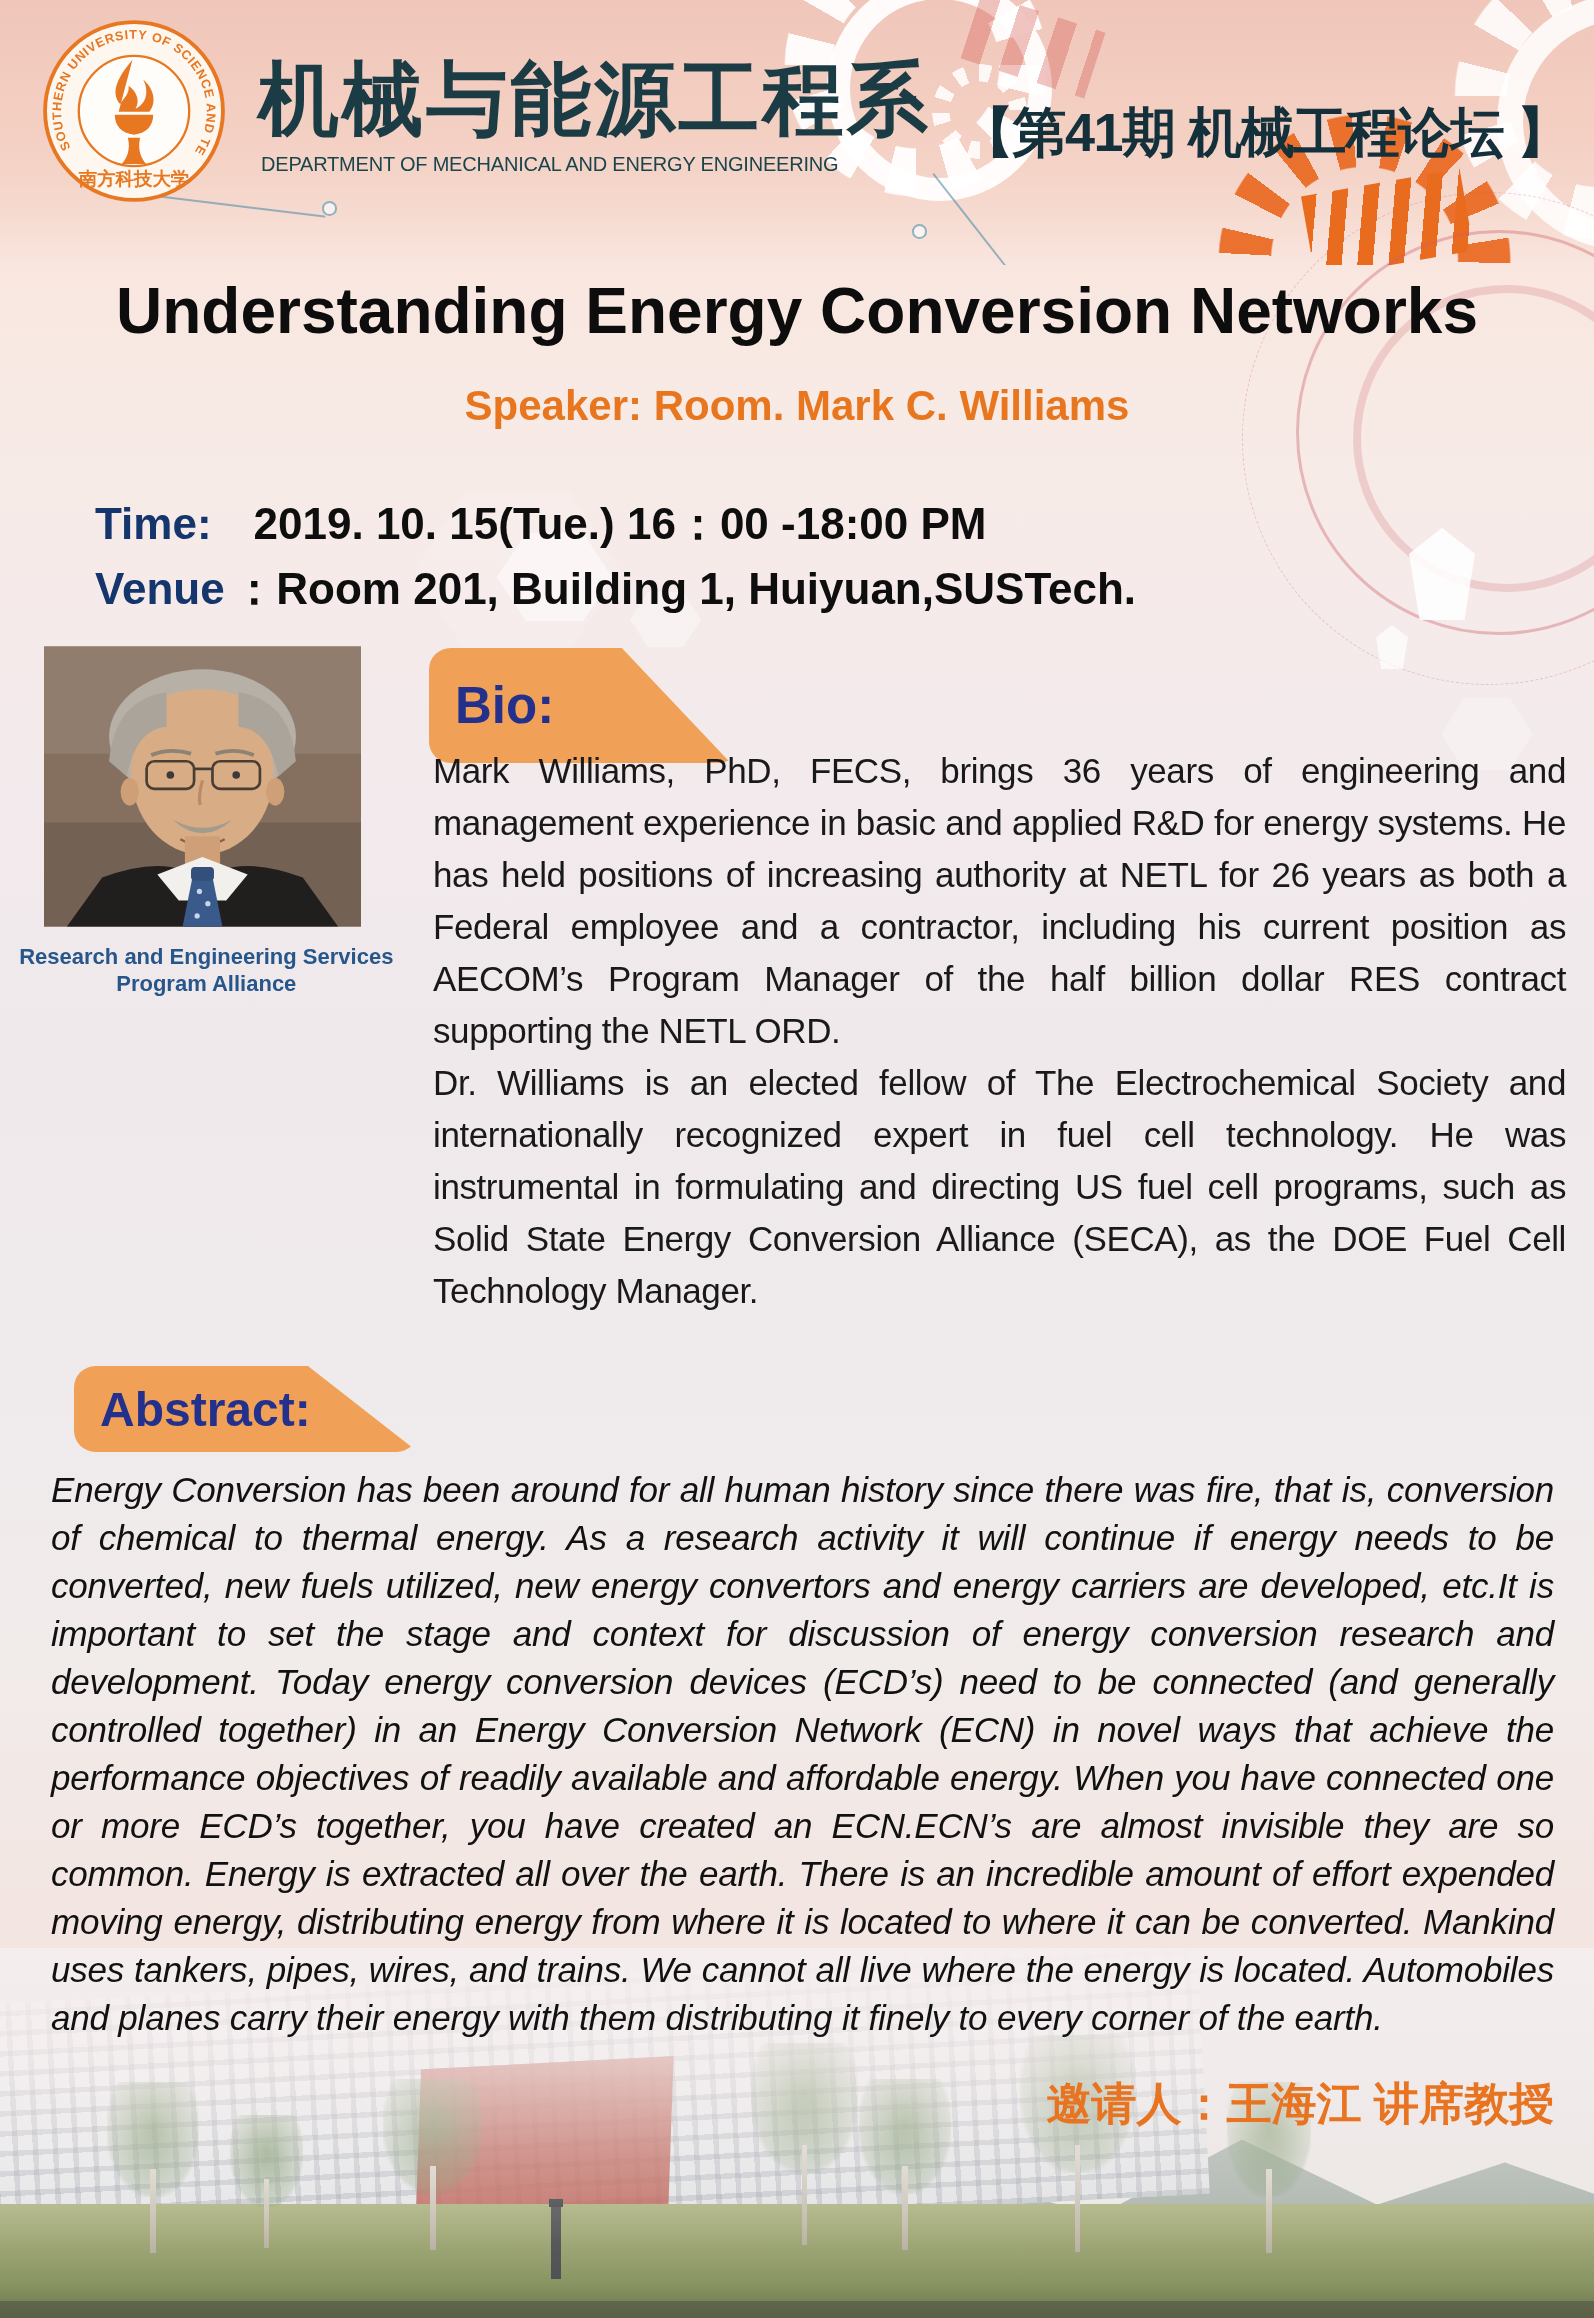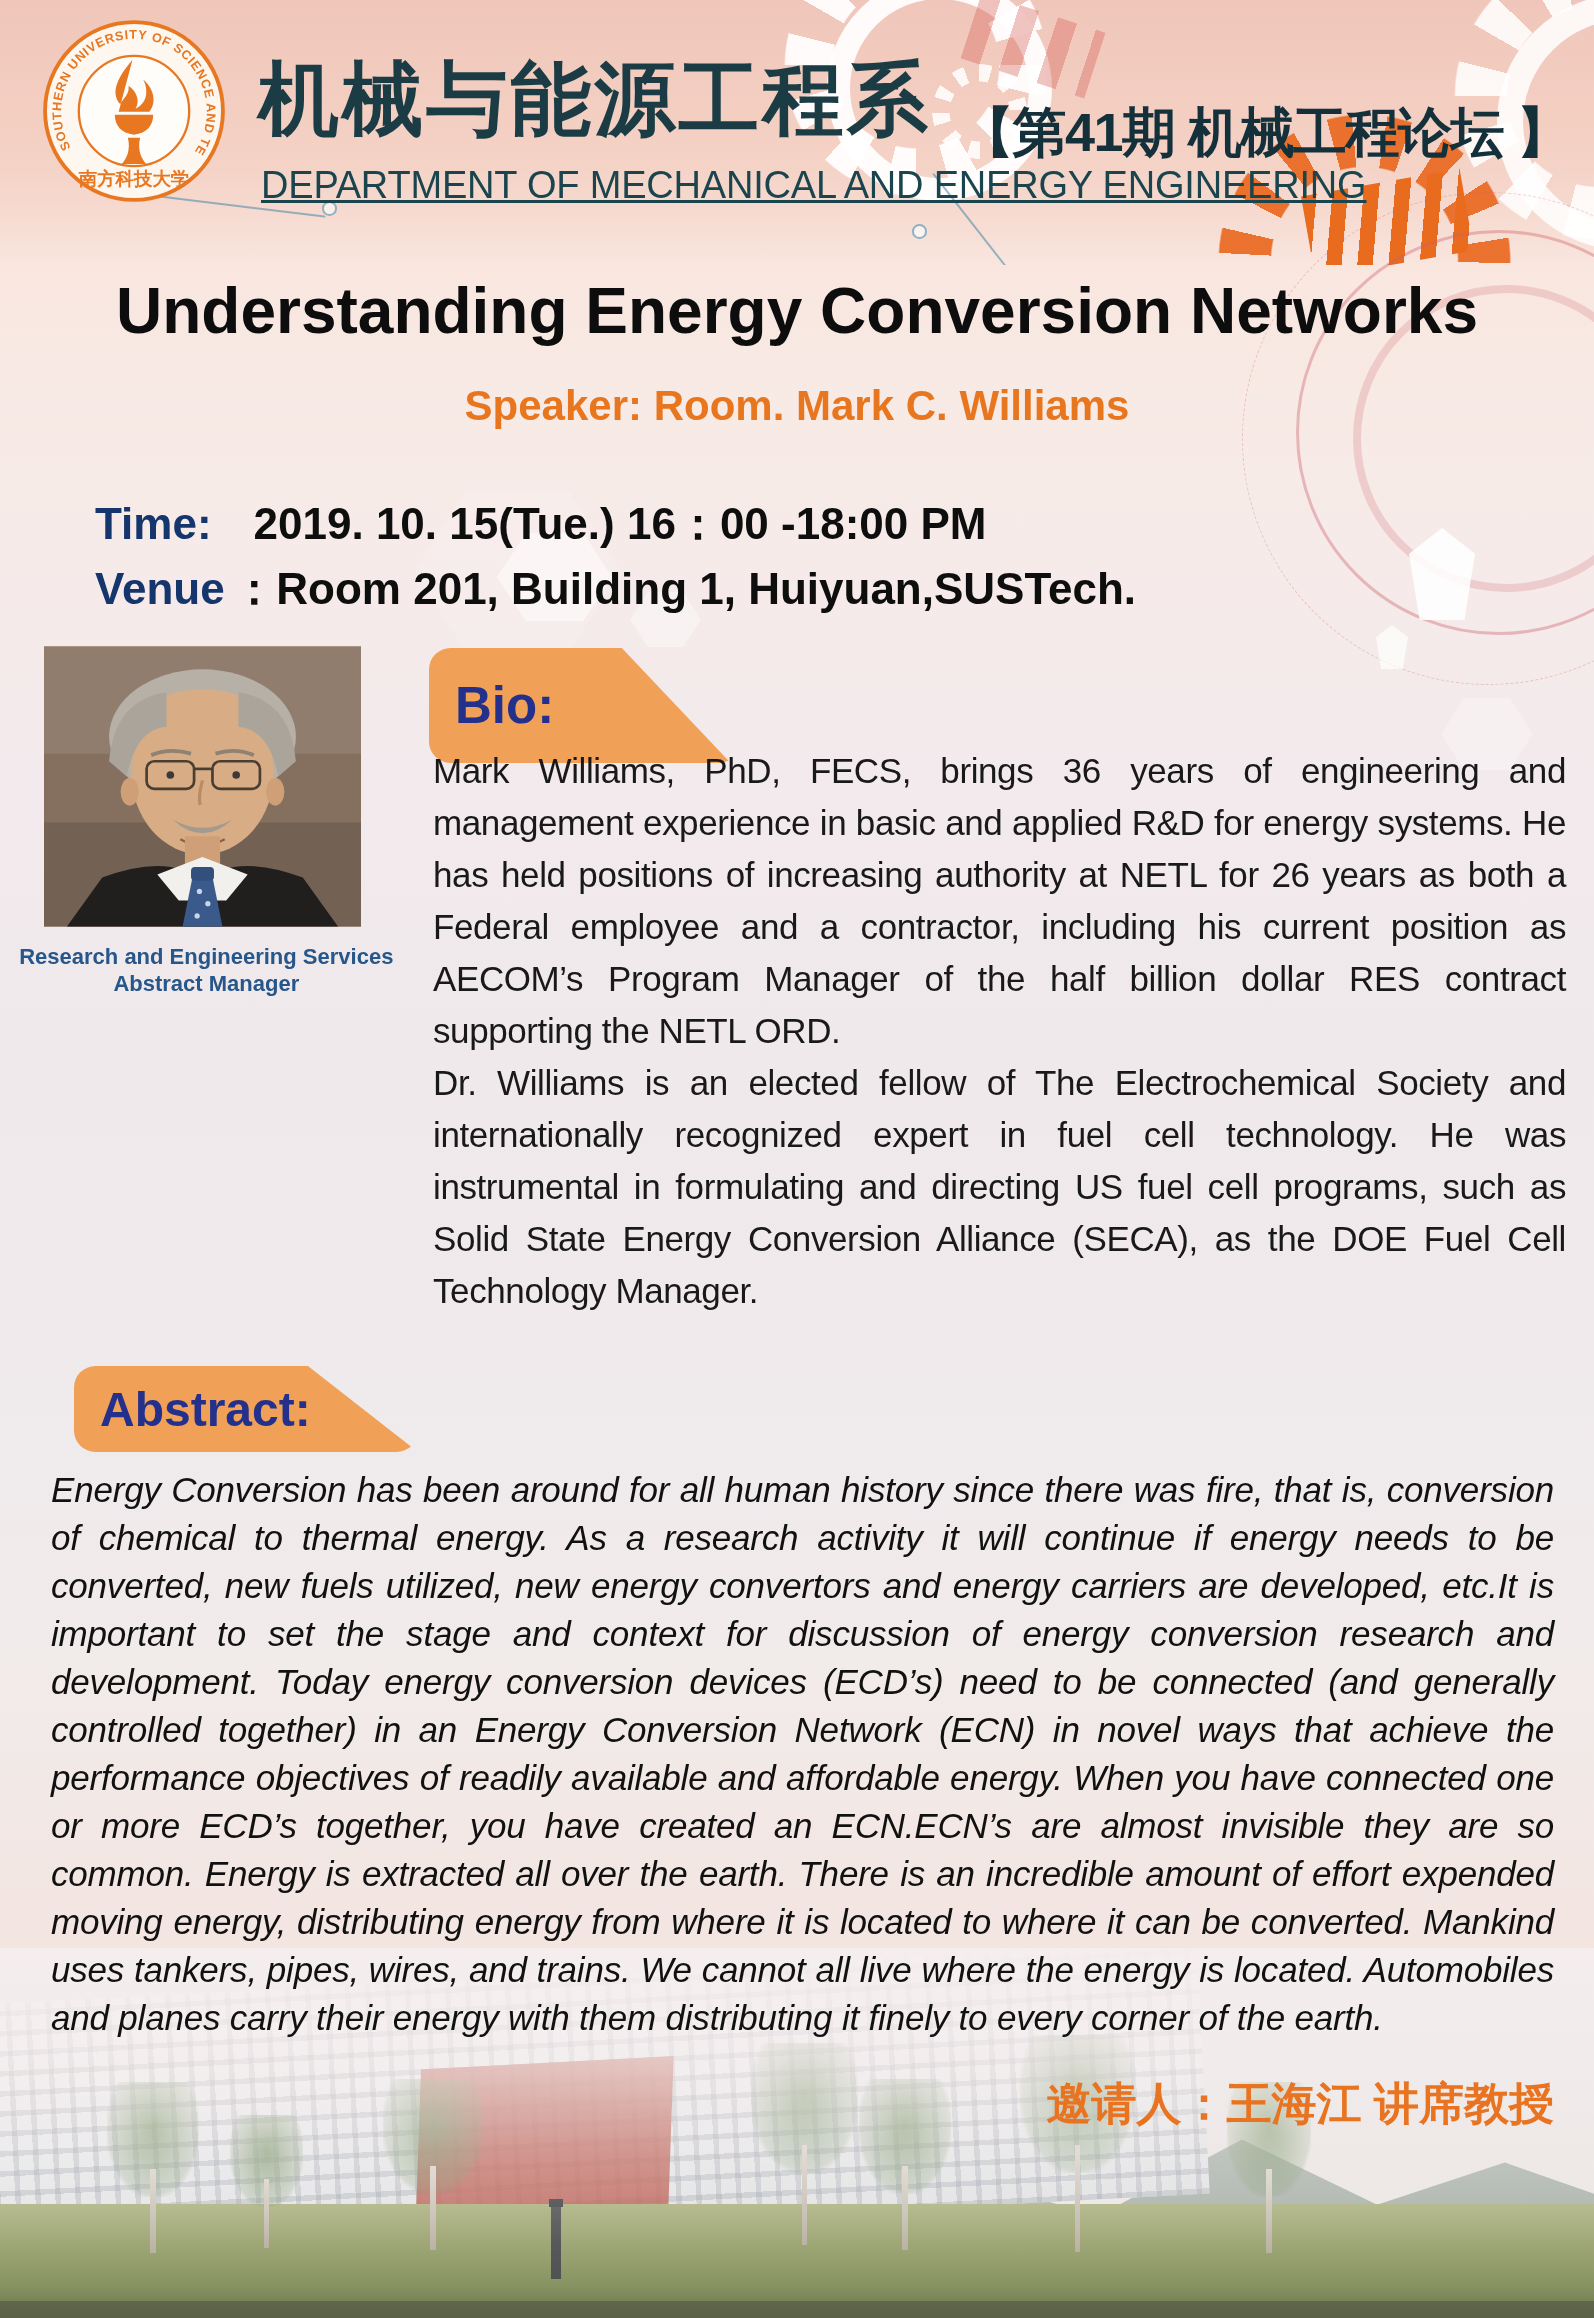--- a/index.html
+++ b/index.html
@@ -47,21 +47,21 @@
   .hx2{left:630px;top:589px;width:71px;height:61px;opacity:.7;}
   .hx3{left:1441px;top:694px;width:92px;height:80px;opacity:.55;}
   .hx4{left:414px;top:482px;width:207px;height:178px;opacity:.25;}
   .diamond{left:1409px;top:528px;width:66px;height:92px;background:rgba(255,255,255,.88);
       clip-path:polygon(50% 0,100% 28%,84% 100%,16% 100%,0 28%);}
   .diamond2{left:1376px;top:625px;width:32px;height:44px;background:rgba(255,255,255,.7);
       clip-path:polygon(50% 0,100% 28%,84% 100%,16% 100%,0 28%);}
   
   .logo{left:42px;top:15.3px;width:184px;height:192px;}
   .dept-cn{left:258px;top:46px;font-size:81px;letter-spacing:3.1px;color:#1b3c44;font-weight:bold;}
-  .dept-en{left:261px;top:164px;font-size:38px;letter-spacing:-0.2px;color:#1b454e;text-decoration:underline;}
+  .dept-en{left:261px;top:153px;font-size:20px;letter-spacing:-0.2px;color:#1b454e;}
   .forum-badge{left:960px;top:97px;font-size:54px;font-weight:bold;letter-spacing:-1.5px;color:#13303b;}
   
   .title{left:0;top:274px;width:100%;text-align:center;font-size:64px;font-weight:bold;color:#0d0d0d;}
   .speaker{left:0;top:382px;width:100%;text-align:center;font-size:42px;font-weight:bold;color:#e8761f;}
   .sched{left:67px;font-size:44px;font-weight:bold;white-space:nowrap;margin-left:28px;}
   .time-row{top:495px;}
   .venue-row{top:560px;}
   .lbl{color:#15356d;}
   .time-row .lbl{margin-right:42px;}
   .venue-row .lbl{margin-right:7.7px;}
@@ -244,21 +244,21 @@
       <path d="M195,296 h24 l14,70 h-52 z" fill="#3a5a8c"></path>
       <rect x="192" y="288" width="30" height="18" rx="5" fill="#33507d"></rect>
       <circle cx="203" cy="320" r="3.4" fill="#c9d6ea"></circle>
       <circle cx="214" cy="336" r="3.4" fill="#c9d6ea"></circle>
       <circle cx="200" cy="352" r="3.4" fill="#c9d6ea"></circle>
     </svg>
   </div>
 
   <div class="abs caption ztop">
     <div class="cap-role">Research and Engineering Services</div>
-    <div class="cap-role">Abstract Manager</div>
+    <div class="cap-role">Program Alliance</div>
   </div>
 
   <div class="abs tab bio-tab ztop">
     <div class="tab-clip">
         <div class="tab-fill"></div>
       </div>
     <div class="tab-label">Bio:</div>
   </div>
   <div class="abs bio-text ztop">
     <p>Mark Williams, PhD, FECS, brings 36 years of engineering and management experience in basic and applied R&amp;D for energy systems. He has held positions of increasing authority at NETL for 26 years as both a Federal employee and a contractor, including his current position as AECOM’s Program Manager of the half billion dollar RES contract supporting the NETL ORD.</p>

